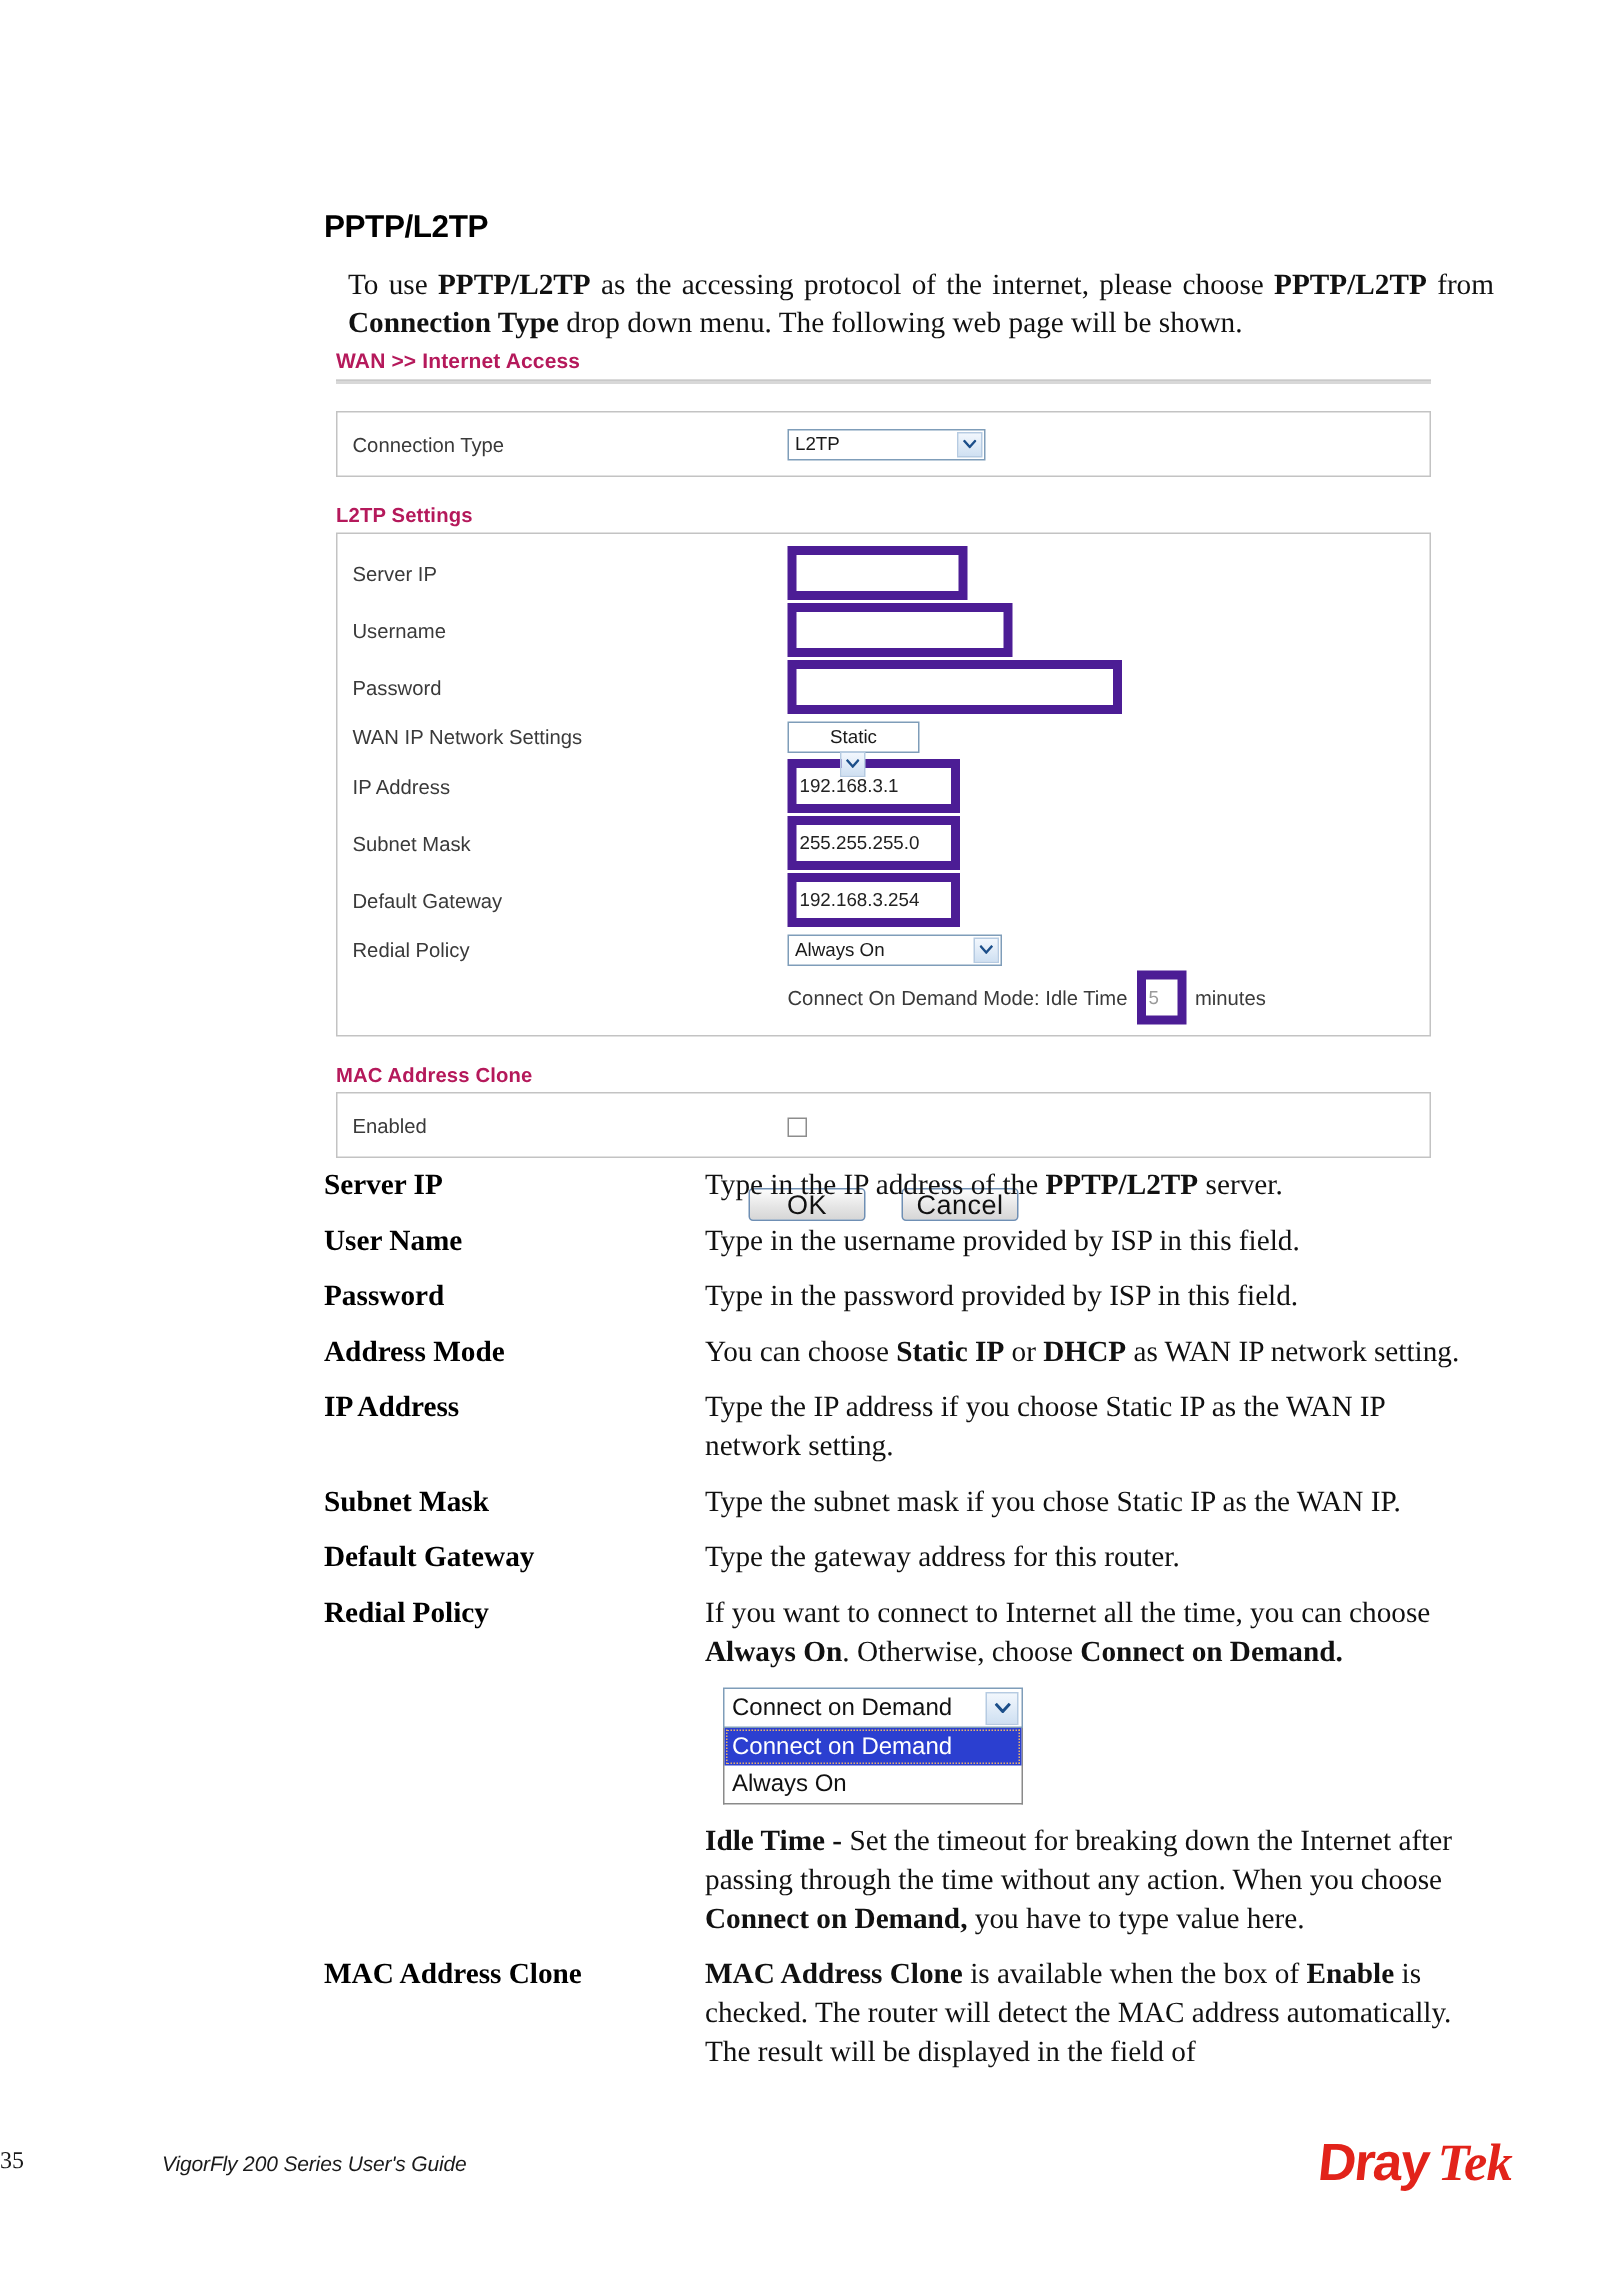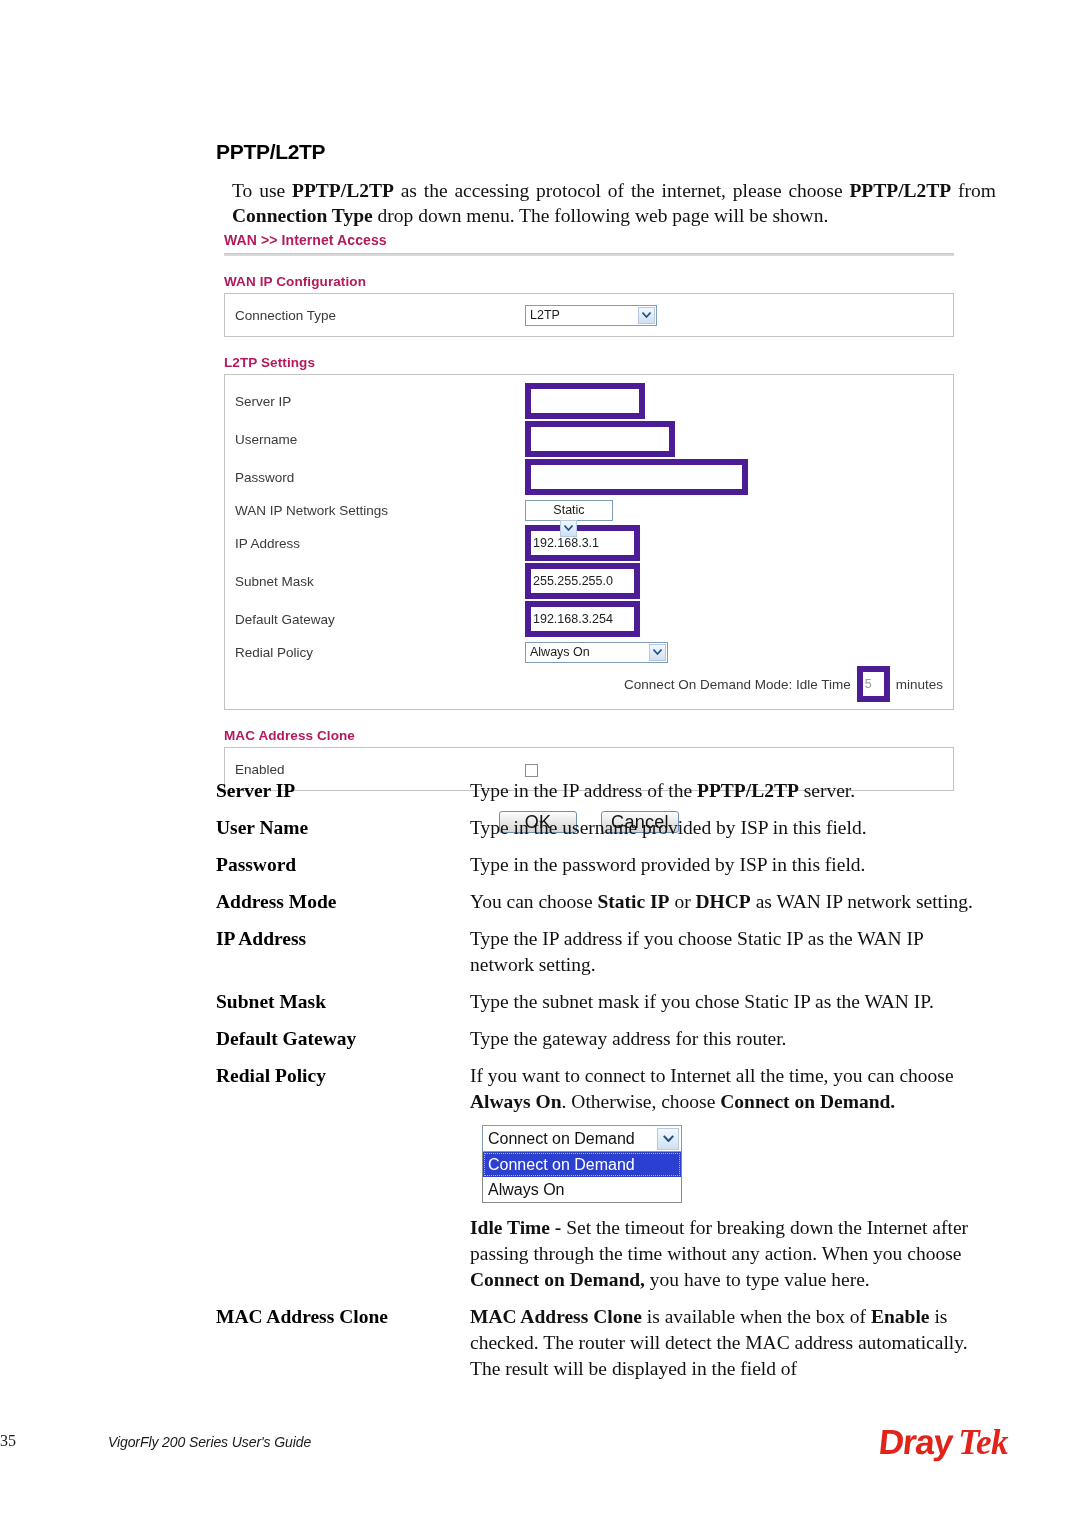--- a/index.html
+++ b/index.html
@@ -151,21 +151,20 @@
   .sel.w-wanip  { width: 88px; flex-direction: column; }
   .sel.w-redial { width: 143px; }
 
   .idle-row {
     display: flex;
     align-items: center;
     min-height: 26px;
     padding-left: 290px;
     font-size: 13.5px;
     color: #3a3a3a;
-    justify-content: flex-end;
   }
   .idle-row .txt { margin: 0 6px; }
 
   
   .chk {
     display: inline-block;
     width: 13px;
     height: 13px;
     border: 1px solid #8d8d8d;
     background: #fff;
@@ -332,21 +331,20 @@
 
 <div class="page-heading">PPTP/L2TP</div>
 
 <div class="intro-para">To use <b>PPTP/L2TP</b> as the accessing protocol of the internet, please choose <b>PPTP/L2TP</b> from <b>Connection Type</b> drop down menu. The following web page will be shown.</div>
 
 <div class="router-ui">
 
   <div class="ui-breadcrumb">WAN &gt;&gt; Internet Access</div>
   <div class="ui-rule"></div>
 
-  <div class="ui-section-title">WAN IP Configuration</div>
   <div class="ui-panel">
     <div class="ui-row">
       <div class="ui-label">Connection Type</div>
       <div class="ui-field">
         <div class="sel w-conn">
           <span class="sel-text">L2TP</span>
           <span class="sel-arrow">
             <svg width="9" height="6" viewBox="0 0 9 6">
                 <path d="M0.5 0.5 L4.5 5 L8.5 0.5" fill="none" stroke="#1c4f8a" stroke-width="1.6"></path>
               </svg>

